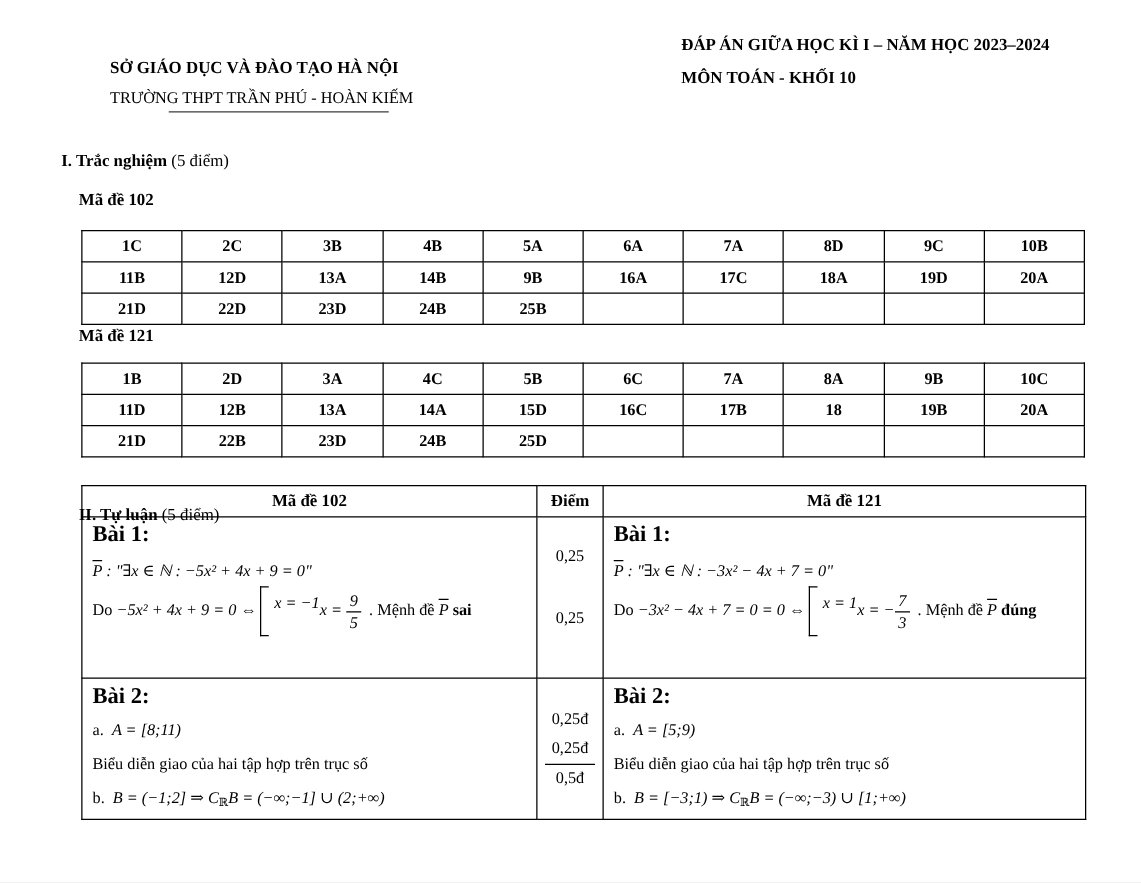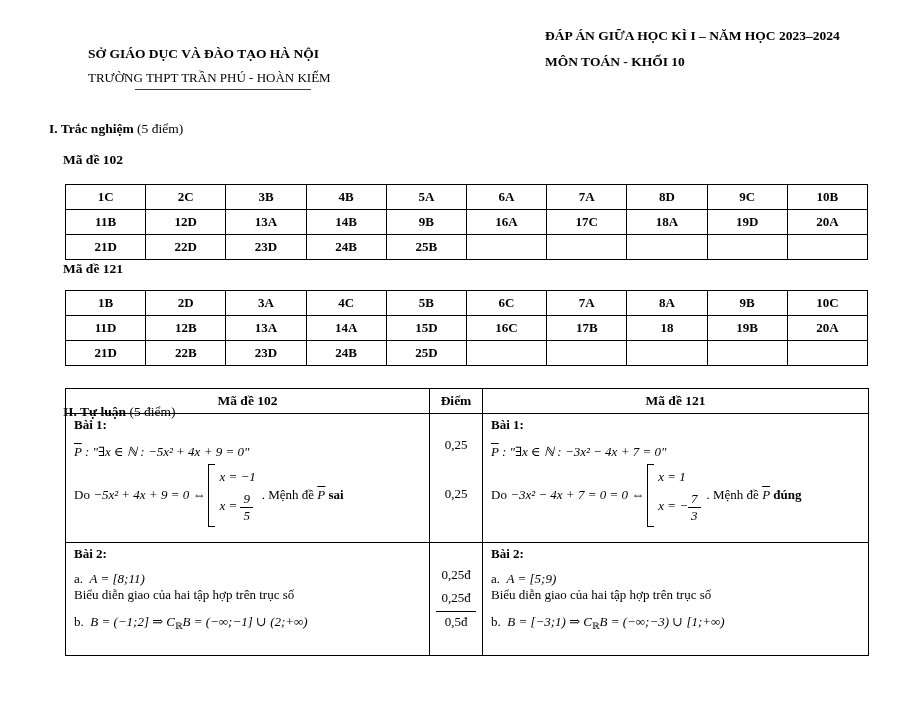--- a/index.html
+++ b/index.html
@@ -29,37 +29,37 @@
   .mcq td {
     border:1px solid #000; height:24px; padding:0;
     text-align:center; font-weight:bold; font-size:13px;
     font-family:"Liberation Serif","DejaVu Serif",serif;
   }
 
   
   .essay { border-collapse:collapse; table-layout:fixed; width:803px; font-size:13px; }
   .essay td { border:1px solid #000; vertical-align:top; padding:3px 8px; }
   .essay .hdr-row td { height:24px; vertical-align:middle; text-align:center; font-weight:bold; font-size:13.5px; padding:0; }
-  .cell-title { font-size:13px; font-weight:bold; }
+  .cell-title { font-size:18px; font-weight:bold; }
   .line-stmt { margin-top:9px; }
   .line-do { margin-top:4px; }
   .line-a { margin-top:9px; }
-  .line-mid { }
+  .line-mid { margin-top:11px; }
   .line-b { margin-top:11px; }
 
   .math { font-style:italic; }
   .pbar { font-style:italic; text-decoration:overline; }
   .sub-r { font-size:9px; vertical-align:-3px; font-style:normal; }
 
   .frac { display:inline-block; vertical-align:middle; text-align:center; line-height:1.05; font-style:italic; }
   .frac .fnum { display:block; border-bottom:1px solid #000; padding:0 3px 1px; }
   .frac .fden { display:block; padding-top:1px; }
 
   .cases {
-    display:inline-flex; flex-direction:column; justify-content:center;
+    display:inline-flex; flex-direction:row; justify-content:center;
     row-gap:7px; position:relative; padding:5px 3px 5px 11px; margin:0 3px;
     vertical-align:middle; font-style:italic;
   }
   .cases::before {
     content:""; position:absolute; left:0; top:0; bottom:0; width:6px;
     border:1.5px solid #000; border-right:none;
   }
 
   .score-cell { position:relative; padding:0 !important; }
   .score-line { position:absolute; left:0; right:0; text-align:center; }

